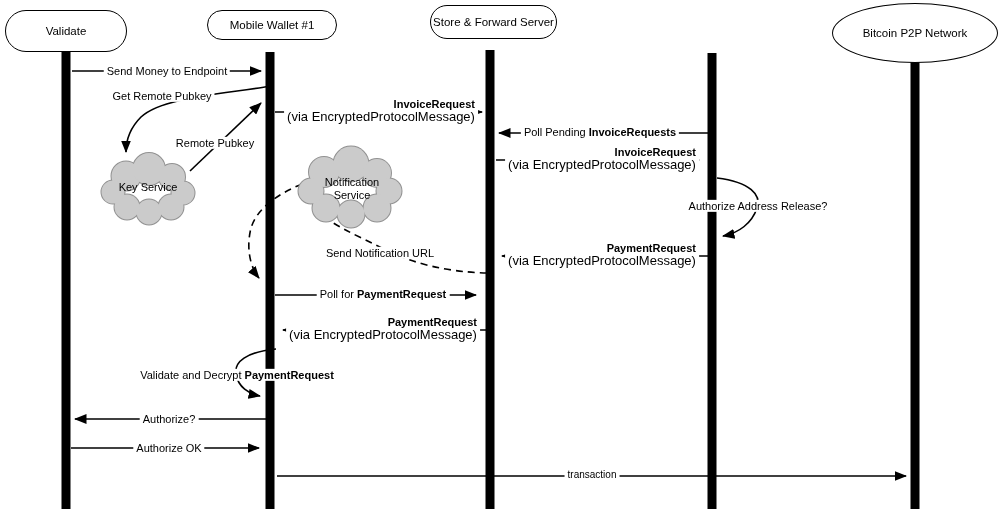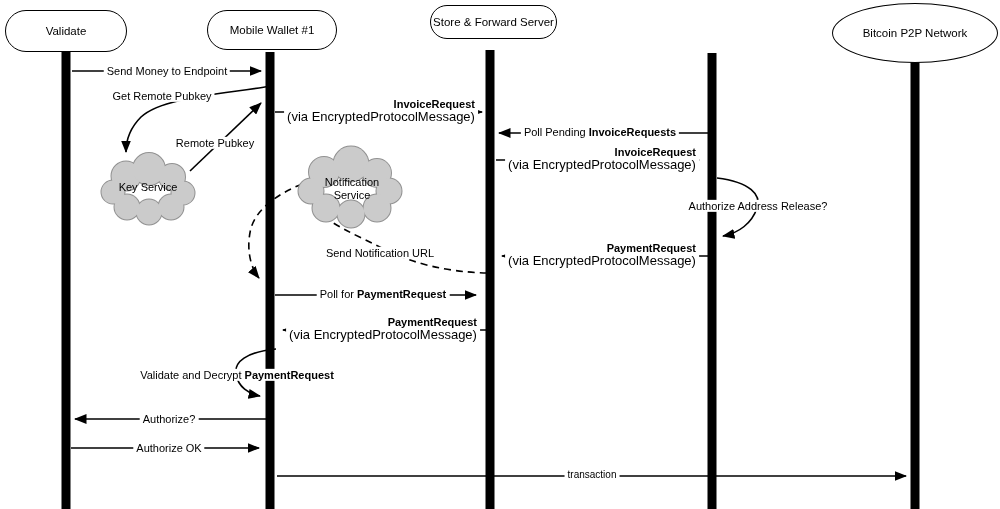--- a/index.html
+++ b/index.html
@@ -123,21 +123,21 @@
           <circle cx="351" cy="214" r="13.5"></circle>
         <circle cx="326" cy="208" r="13.5"></circle>
           <circle cx="311" cy="191" r="12.5"></circle>
       </g>
     </g>
   </svg>
 
   <div class="actor" style="left:5px;top:10px;width:122px;height:42px;">
     <span>Validate</span>
   </div>
-  <div class="actor" style="left:207px;top:10px;width:130px;height:40px;text-align:center;">
+  <div class="actor" style="left:207px;top:10px;width:130px;height:30px;text-align:center;">
     <span>Mobile Wallet #1</span>
   </div>
   <div class="actor" style="left:430px;top:5px;width:127px;height:34px;">
     <span>Store &amp; Forward Server</span>
   </div>
   <div class="actor ellipse" style="left:832px;top:3px;width:166px;height:60px;">
     <span>Bitcoin P2P Network</span>
   </div>
 
   <div class="cloudlbl" style="left:148px;top:188px;">

